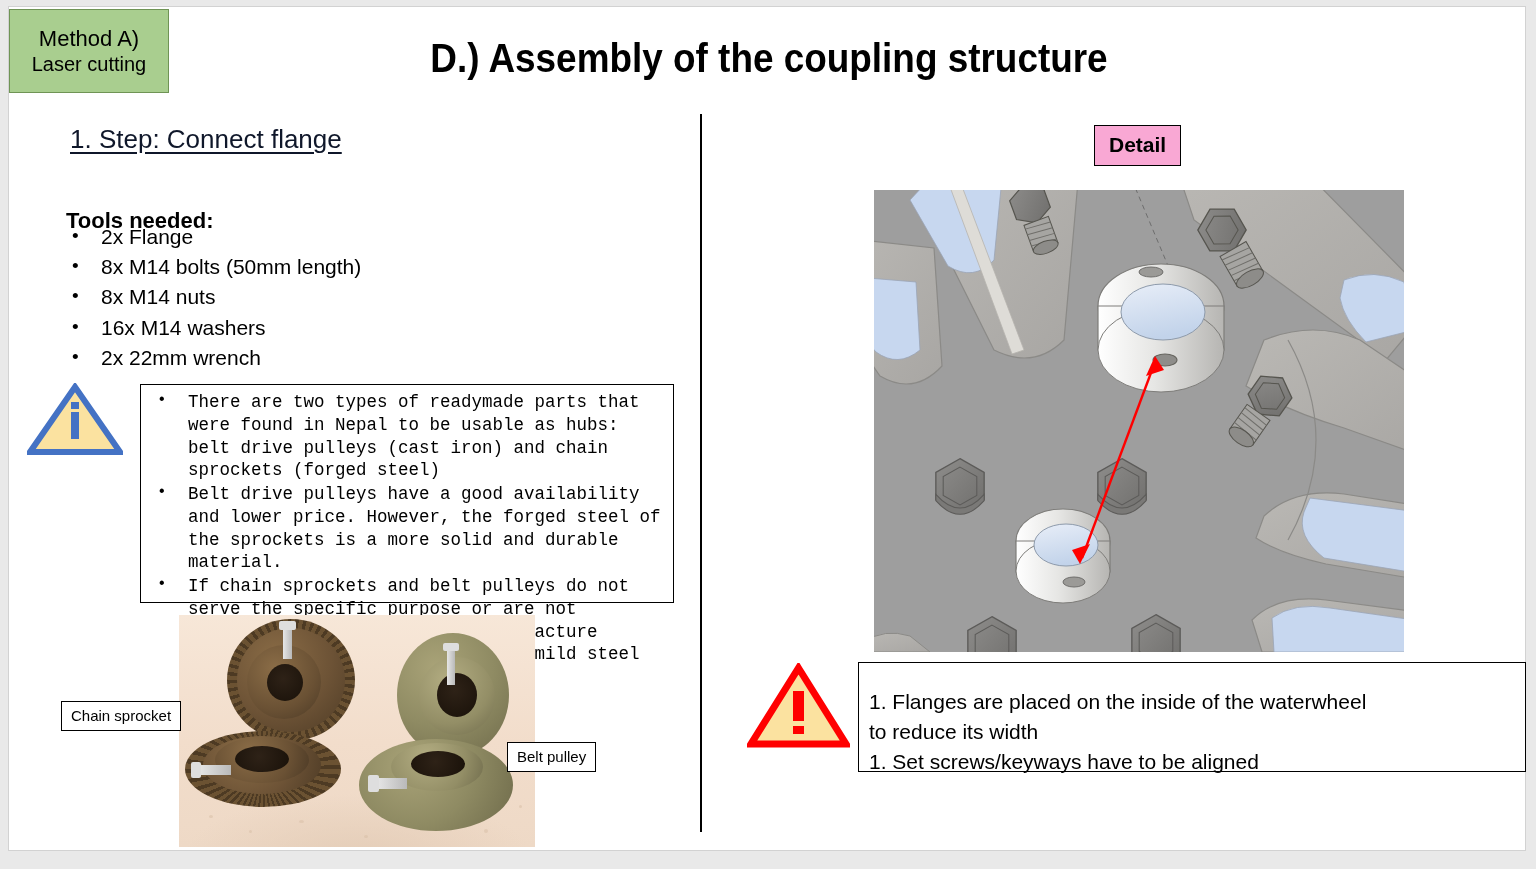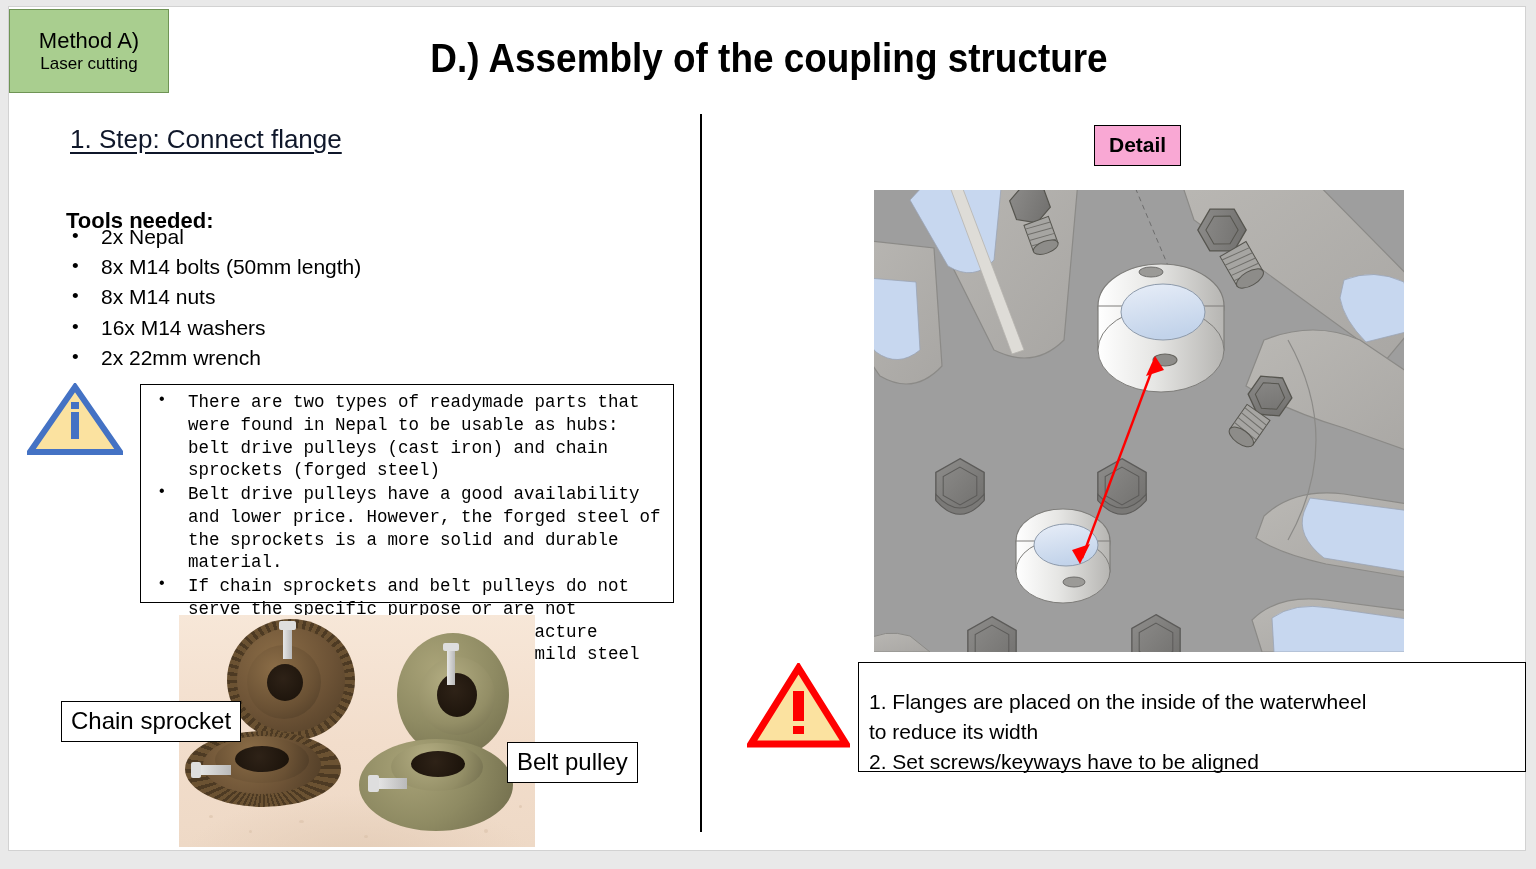--- a/index.html
+++ b/index.html
@@ -23,21 +23,21 @@
     position:absolute;left:0px;top:2px;
     width:160px;height:84px;
     background:#a9ce8f;
     border:1.5px solid #6f9455;
     box-sizing:border-box;
     display:flex;flex-direction:column;
     align-items:center;justify-content:center;
     line-height:1.15;
   }
   .method-badge .m1{font-size:22px;color:#000;}
-  .method-badge .m2{font-size:17px;color:#000;margin-top:1px;text-align:center;}
+  .method-badge .m2{font-size:20px;color:#000;margin-top:1px;text-align:center;}
 
   
   .slide-title{
     position:absolute;left:380px;top:28px;width:760px;
     text-align:center;
     font-size:41px;font-weight:bold;color:#000;
     font-family:"Liberation Sans Narrow","Liberation Sans",sans-serif;
     transform:scaleX(0.90);transform-origin:center top;
     letter-spacing:0px;
     white-space:nowrap;
@@ -144,21 +144,21 @@
     background:radial-gradient(circle at 35% 28%, #a9a378 0%, #8f8b63 50%, #6e6a4a 100%);
   }
   .pulley-hub{
     position:absolute;border-radius:50%;
     background:radial-gradient(circle at 38% 30%, #b3ad82 0%, #938e66 60%, #6f6b4c 100%);
   }
 
   
   .lbl{
     position:absolute;background:#fff;border:1.2px solid #000;
-    font-size:24px;color:#000;
+    font-size:15px;color:#000;
     padding:5px 9px 6px 9px;white-space:nowrap;
     box-sizing:border-box;
   }
 
   
   .detail-box{
     position:absolute;left:1085px;top:118px;
     padding:7px 14px 8px 14px;
     border:1.6px solid #000;background:#f9a8d4;
     font-size:21px;font-weight:bold;color:#000;
@@ -199,21 +199,21 @@
     <div class="m2">Laser cutting</div>
   </div>
 
   <div class="slide-title">D.) Assembly of the coupling structure</div>
 
   <div class="v-divider"></div>
 
   <div class="step-head">1. Step: Connect flange</div>
   <div class="tools-head">Tools needed:</div>
   <ul class="tools-list">
-    <li>2x Nepal</li>
+    <li>2x Flange</li>
     <li>8x M14 bolts (50mm length)</li>
     <li>8x M14 nuts</li>
     <li>16x M14 washers</li>
     <li>2x 22mm wrench</li>
   </ul>
 
   <div class="info-tri">
     <svg width="96" height="72" viewBox="0 0 96 72">
       <polygon points="48,4 93,69 3,69" fill="#FBE2A0" stroke="#4472C4" stroke-width="6" stroke-linejoin="miter"></polygon>
       <rect x="44" y="29" width="8" height="27" fill="#4472C4"></rect>
@@ -422,16 +422,16 @@
     <svg width="103" height="86" viewBox="0 0 103 86">
       <polygon points="51.5,5 99,81 4,81" fill="#FBE2A0" stroke="#FF0000" stroke-width="7" stroke-linejoin="miter"></polygon>
       <rect x="46" y="28" width="11" height="30" fill="#FF0000"></rect>
       <rect x="46" y="63" width="11" height="8" fill="#FF0000"></rect>
     </svg>
   </div>
 
   <div class="warn-box">
     <p>1. Flanges are placed on the inside of the waterwheel</p>
     <p>to reduce its width</p>
-    <p>2. Set screws/keyways have to be aligned</p>
+    <p>1. Set screws/keyways have to be aligned</p>
   </div>
 
 </div>
 
 </body></html>

